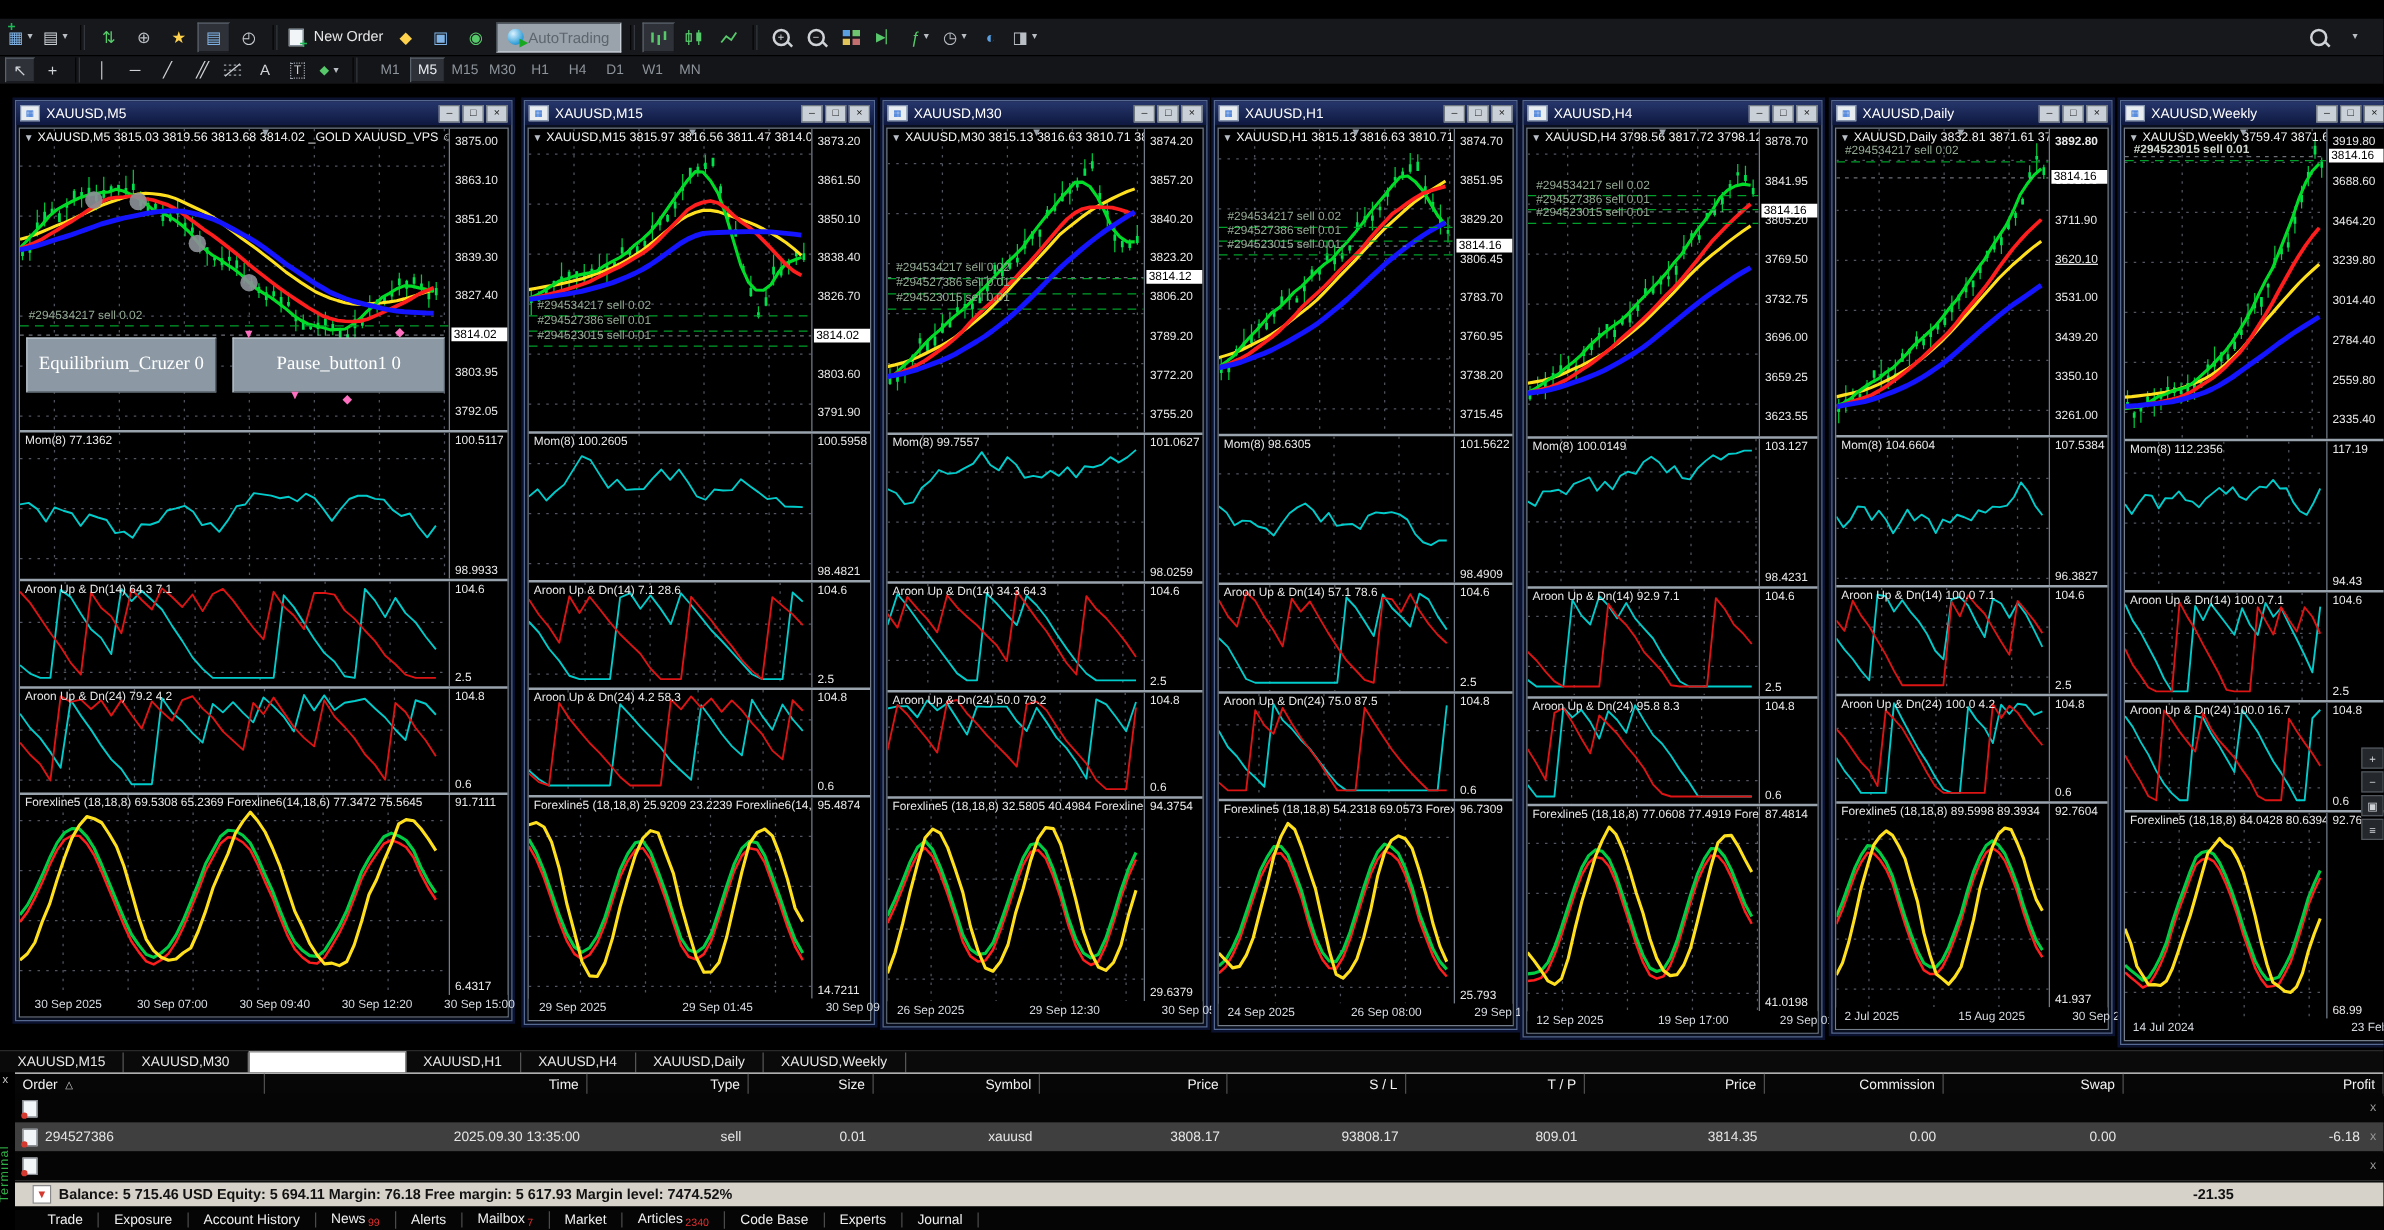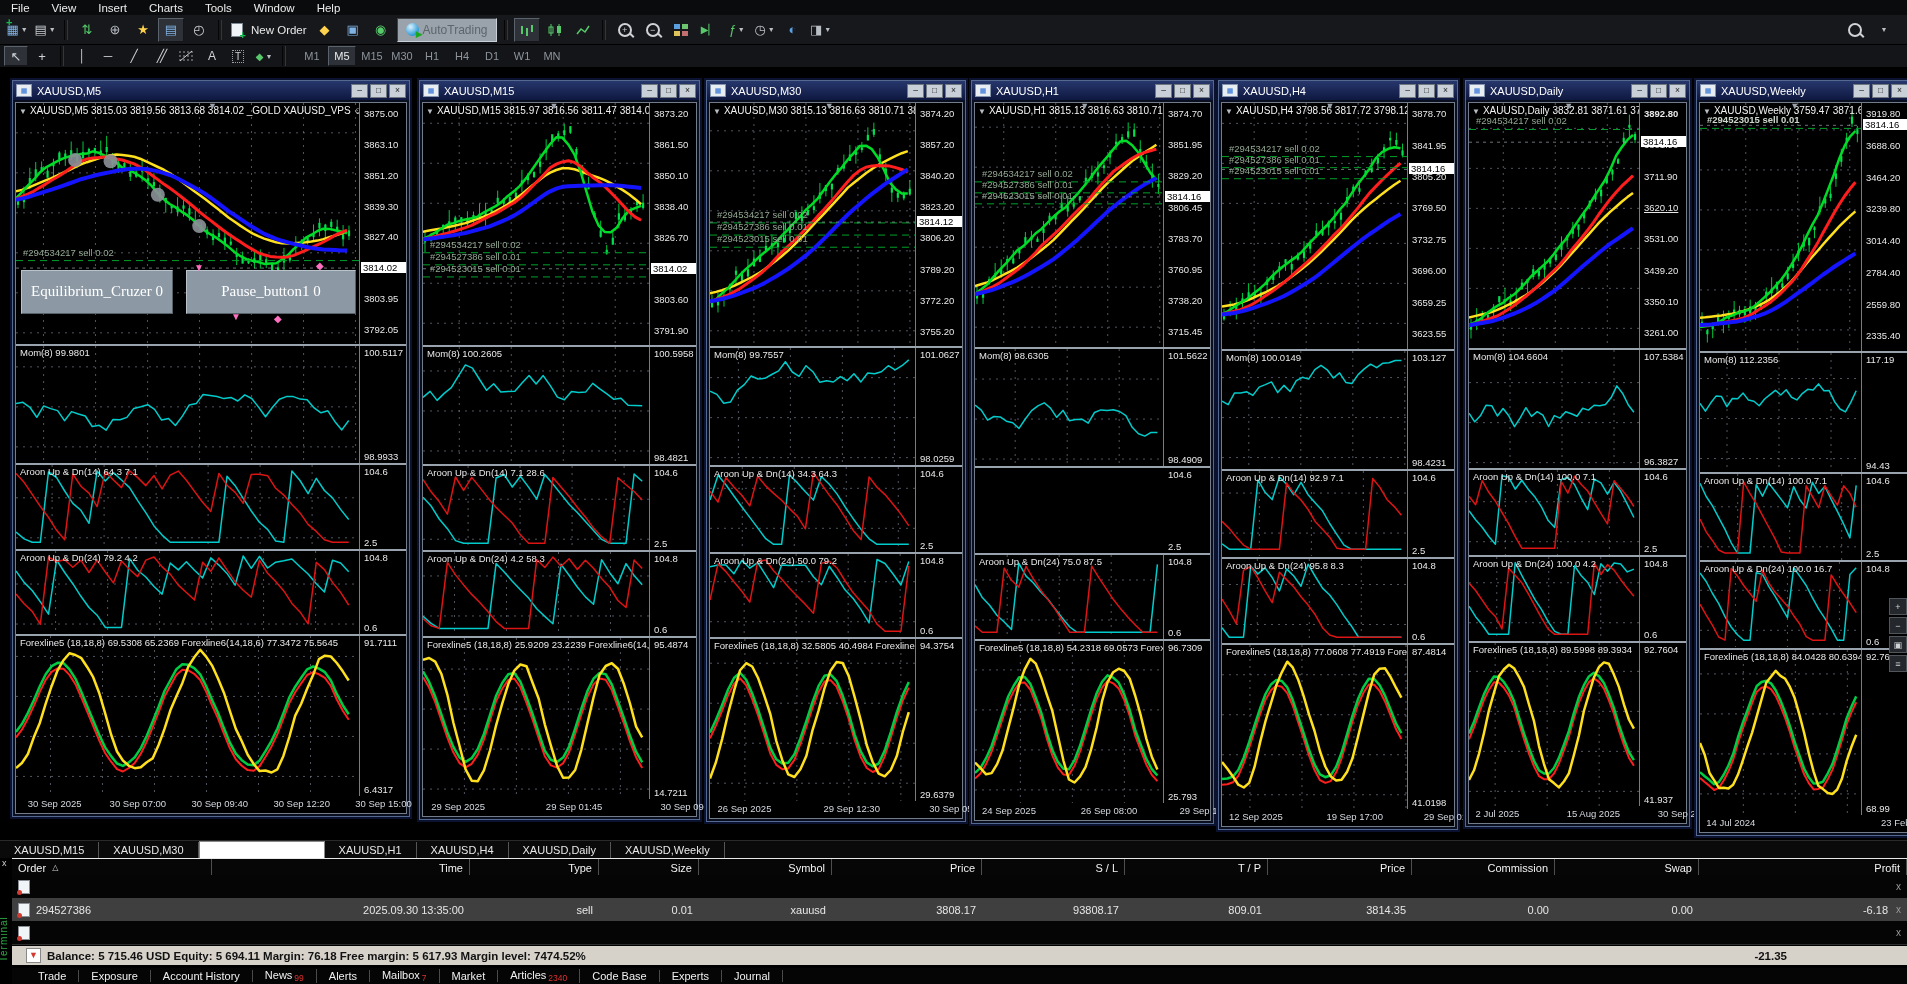--- a/index.html
+++ b/index.html
@@ -90,29 +90,20 @@
   .btab{font-size:11px;color:#f0f0f0;padding:0 12px;border-right:1px solid #4a4a4a;display:flex;align-items:flex-start;white-space:nowrap;}
   .badge{color:#e03030;font-size:8.5px;margin-left:2px;margin-top:4px;}
   
   #rdock{position:absolute;right:0px;top:598px;width:18px;display:flex;flex-direction:column;gap:2px;z-index:9;}
   #rdock span{width:16px;height:15px;background:#24282c;border:1px solid #50565c;color:#cfd2d6;font-size:9px;display:flex;align-items:center;justify-content:center;}
 </style>
 </head>
 <body>
 
 <div id="app">
-  <div id="menubar">
-      <span class="menu-item">File</span>
-      <span class="menu-item">View</span>
-      <span class="menu-item">Insert</span>
-      <span class="menu-item">Charts</span>
-      <span class="menu-item">Tools</span>
-      <span class="menu-item">Window</span>
-      <span class="menu-item">Help</span>
-    </div>
 
   <div id="toolbar1">
     <span class="ib">
         <span style="color:#7fb2e5">▦</span>
         <i class="pgico" style="position:absolute;left:3px;top:4px;width:0;height:0;border:none;background:none">
           <i style="left:-2px;top:-6px">+</i>
         </i>
         <span class="caret">▼</span>
       </span>
     <span class="ib">
@@ -449,21 +440,21 @@
             </div>
             <div class="cbtn" style="left: 5px; top: 69%; width: 150px; height: 42px;">Equilibrium_Cruzer 0</div>
             <div class="cbtn" style="left: 170px; top: 69%; width: 168px; height: 42px;">Pause_button1 0</div>
             <span class="pinkmark" style="left: 178px; top: 66%;">▼</span>
             <span class="pinkmark" style="left: 300px; top: 65%;">◆</span>
             <span class="pinkmark" style="left: 215px; top: 86%;">▼</span>
             <span class="pinkmark" style="left: 258px; top: 87%;">◆</span>
           </div>
           <div class="pane mom" style="flex: 0 0 16.4%;">
             <div class="plot">
-              <div class="ilabel">Mom(8) 99.9801</div>
+              <div class="ilabel">Mom(8) 77.1362</div>
               <svg width="343" height="116">
                 <line x1="27.600353866815567" y1="0" x2="27.600353866815567" y2="116" stroke="#6b7280" 默="0" stroke-width="1" stroke-dasharray="2,5" opacity="0.75"></line>
                 <line x1="79.60035386681557" y1="0" x2="79.60035386681557" y2="116" stroke="#6b7280" 默="0" stroke-width="1" stroke-dasharray="2,5" opacity="0.75"></line>
                 <line x1="131.60035386681557" y1="0" x2="131.60035386681557" y2="116" stroke="#6b7280" 默="0" stroke-width="1" stroke-dasharray="2,5" opacity="0.75"></line>
                 <line x1="183.60035386681557" y1="0" x2="183.60035386681557" y2="116" stroke="#6b7280" 默="0" stroke-width="1" stroke-dasharray="2,5" opacity="0.75"></line>
                 <line x1="235.60035386681557" y1="0" x2="235.60035386681557" y2="116" stroke="#6b7280" 默="0" stroke-width="1" stroke-dasharray="2,5" opacity="0.75"></line>
                 <line x1="287.60035386681557" y1="0" x2="287.60035386681557" y2="116" stroke="#6b7280" 默="0" stroke-width="1" stroke-dasharray="2,5" opacity="0.75"></line>
                 <line x1="339.60035386681557" y1="0" x2="339.60035386681557" y2="116" stroke="#6b7280" 默="0" stroke-width="1" stroke-dasharray="2,5" opacity="0.75"></line>
                 <line x1="0" y1="20.863798161037266" x2="343" y2="20.863798161037266" stroke="#6b7280" stroke-width="1" stroke-dasharray="2,5" opacity="0.75"></line>
                 <line x1="0" y1="60.863798161037266" x2="343" y2="60.863798161037266" stroke="#6b7280" stroke-width="1" stroke-dasharray="2,5" opacity="0.75"></line>
@@ -1092,20 +1083,32 @@
                 <line x1="0" y1="110.0583305824548" x2="188" y2="110.0583305824548" stroke="#6b7280" stroke-width="1" stroke-dasharray="2,5" opacity="0.75"></line>
                 <polyline points="0.0,56.0 6.3,61.1 12.6,71.2 18.9,67.5 25.2,67.9 31.4,72.2 37.7,73.8 44.0,79.4 50.3,70.0 56.6,61.6 62.9,56.9 69.2,53.8 75.5,59.1 81.7,68.3 88.0,61.4 94.3,71.7 100.6,70.6 106.9,70.2 113.2,74.2 119.5,63.5 125.8,60.9 132.1,61.6 138.3,60.7 144.6,62.5 150.9,66.7 157.2,78.3 163.5,84.8 169.8,87.1 176.1,83.4 182.4,83.4" fill="none" stroke="#00cccc" stroke-width="1.5" stroke-linejoin="round"></polyline>
               </svg>
             </div>
             <div class="scale">
               <span class="sv-top">101.5622</span>
               <span class="sv-bot">98.4909</span>
             </div>
           </div>
           <div class="pane aroon14" style="flex: 0 0 11.8%;">
+            <div class="plot">
+              <div class="ilabel">Aroon Up &amp; Dn(14) 57.1 78.6</div>
+              <svg width="188" height="85">
+                <line x1="40.84370552469045" y1="0" x2="40.84370552469045" y2="85" stroke="#6b7280" 默="0" stroke-width="1" stroke-dasharray="2,5" opacity="0.75"></line>
+                <line x1="92.84370552469045" y1="0" x2="92.84370552469045" y2="85" stroke="#6b7280" 默="0" stroke-width="1" stroke-dasharray="2,5" opacity="0.75"></line>
+                <line x1="144.84370552469045" y1="0" x2="144.84370552469045" y2="85" stroke="#6b7280" 默="0" stroke-width="1" stroke-dasharray="2,5" opacity="0.75"></line>
+                <line x1="0" y1="26.18433693703264" x2="188" y2="26.18433693703264" stroke="#6b7280" stroke-width="1" stroke-dasharray="2,5" opacity="0.75"></line>
+                <line x1="0" y1="66.18433693703264" x2="188" y2="66.18433693703264" stroke="#6b7280" stroke-width="1" stroke-dasharray="2,5" opacity="0.75"></line>
+                <polyline points="0.0,42.4 7.3,49.5 14.6,62.1 21.9,75.2 29.2,78.2 36.5,78.2 43.8,78.2 51.1,78.2 58.4,78.2 65.6,78.2 72.9,78.2 80.2,78.2 87.5,78.2 94.8,78.2 102.1,10.0 109.4,17.8 116.7,29.1 124.0,40.9 131.3,7.6 138.6,18.4 145.9,25.4 153.2,33.3 160.5,6.9 167.8,11.5 175.1,24.9 182.4,35.7" fill="none" stroke="#00cccc" stroke-width="1.5" stroke-linejoin="round"></polyline>
+                <polyline points="0.0,11.9 7.3,24.9 14.6,33.3 21.9,5.8 29.2,12.7 36.5,25.6 43.8,36.2 51.1,49.1 58.4,10.9 65.6,21.3 72.9,13.2 80.2,25.9 87.5,38.3 94.8,49.5 102.1,60.3 109.4,68.0 116.7,75.9 124.0,78.2 131.3,10.3 138.6,11.4 145.9,21.5 153.2,7.3 160.5,20.4 167.8,31.1 175.1,39.8 182.4,46.6" fill="none" stroke="#dd1414" stroke-width="1.5" stroke-linejoin="round"></polyline>
+              </svg>
+            </div>
             <div class="scale">
               <span class="sv-top">104.6</span>
               <span class="sv-bot">2.5</span>
             </div>
           </div>
           <div class="pane aroon24" style="flex: 0 0 11.7%;">
             <div class="plot">
               <div class="ilabel">Aroon Up &amp; Dn(24) 75.0 87.5</div>
               <svg width="188" height="84">
                 <line x1="32.17607203312218" y1="0" x2="32.17607203312218" y2="84" stroke="#6b7280" 默="0" stroke-width="1" stroke-dasharray="2,5" opacity="0.75"></line>

